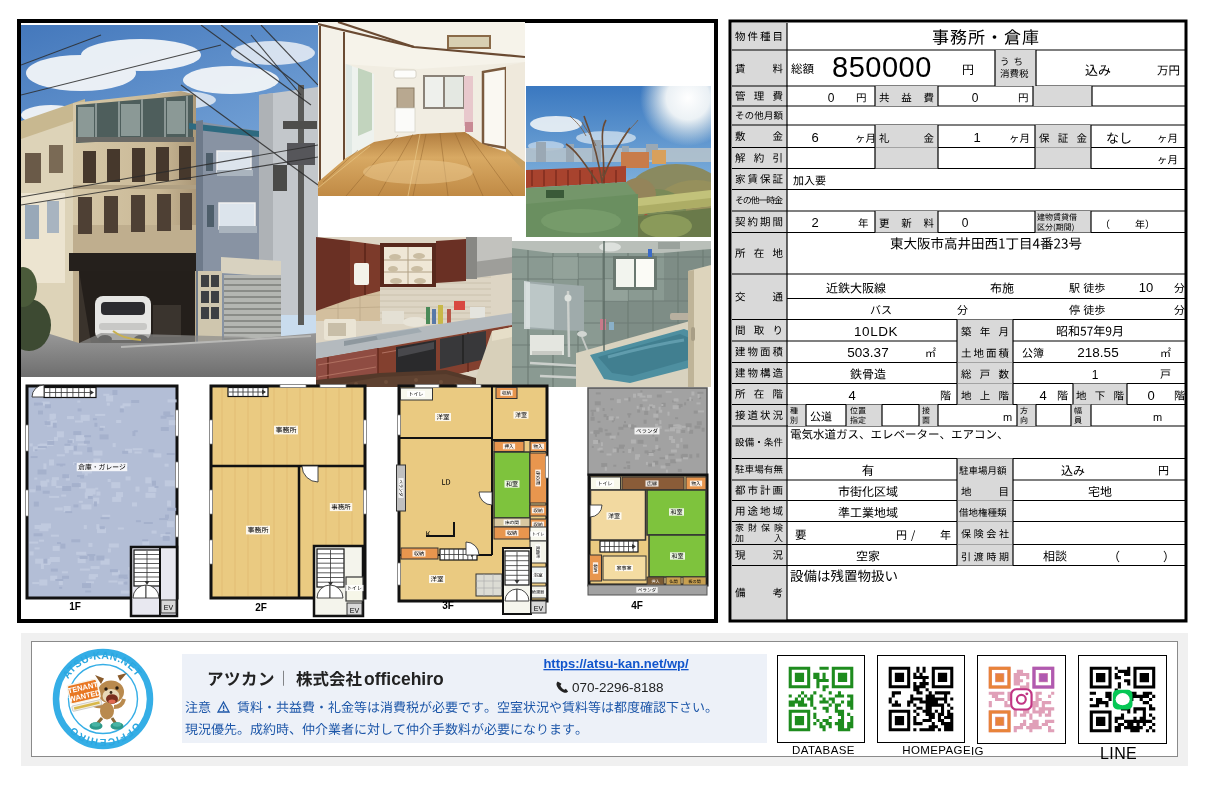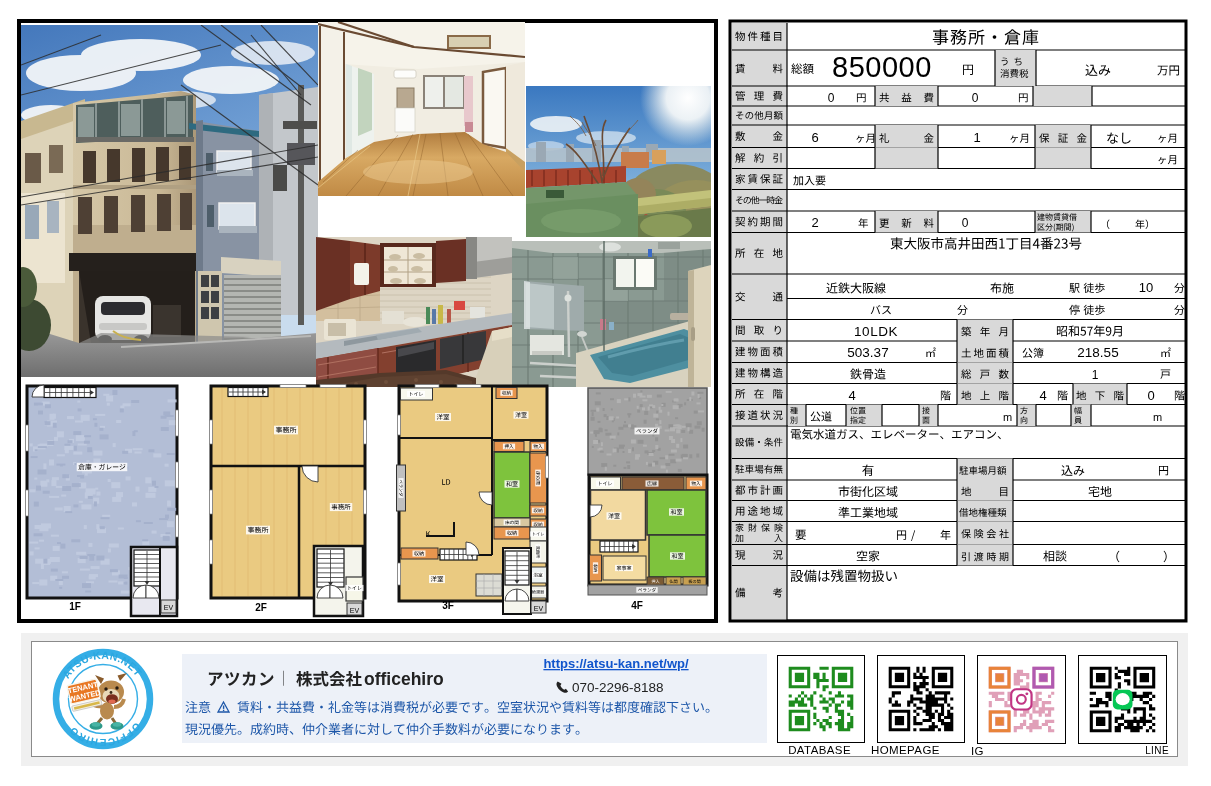--- a/index.html
+++ b/index.html
@@ -1677,27 +1677,27 @@
     <use href="#g94" transform="translate(536,734) scale(0.013,-0.013)" fill="#1c56a8"></use>
     <use href="#g233" transform="translate(549,734) scale(0.013,-0.013)" fill="#1c56a8"></use>
     <use href="#g216" transform="translate(562,734) scale(0.013,-0.013)" fill="#1c56a8"></use>
     <use href="#g217" transform="translate(575,734) scale(0.013,-0.013)" fill="#1c56a8"></use>
   </svg>
 <div class="abs" style="left:777px;top:655px;width:88px;height:88px;border:1px solid #000;background:#fff">
     <svg width="72" height="72" viewBox="-1.2 -1.2 23.4 23.4" style="position:absolute;left:7px;top:7px">
       <path d="M0 0h7v1h-7zM10 0h3v1h-3zM14 0h7v1h-7zM0 1h1v1h-1zM6 1h1v1h-1zM14 1h1v1h-1zM20 1h1v1h-1zM0 2h1v1h-1zM2 2h3v1h-3zM6 2h1v1h-1zM8 2h2v1h-2zM11 2h1v1h-1zM14 2h1v1h-1zM16 2h3v1h-3zM20 2h1v1h-1zM0 3h1v1h-1zM2 3h3v1h-3zM6 3h1v1h-1zM8 3h2v1h-2zM11 3h1v1h-1zM14 3h1v1h-1zM16 3h3v1h-3zM20 3h1v1h-1zM0 4h1v1h-1zM2 4h3v1h-3zM6 4h1v1h-1zM9 4h4v1h-4zM14 4h1v1h-1zM16 4h3v1h-3zM20 4h1v1h-1zM0 5h1v1h-1zM6 5h1v1h-1zM9 5h1v1h-1zM14 5h1v1h-1zM20 5h1v1h-1zM0 6h7v1h-7zM9 6h1v1h-1zM11 6h2v1h-2zM14 6h7v1h-7zM11 7h1v1h-1zM4 8h1v1h-1zM8 8h1v1h-1zM13 8h1v1h-1zM16 8h1v1h-1zM0 9h1v1h-1zM3 9h1v1h-1zM5 9h1v1h-1zM7 9h1v1h-1zM10 9h1v1h-1zM15 9h3v1h-3zM19 9h2v1h-2zM2 10h1v1h-1zM4 10h1v1h-1zM6 10h2v1h-2zM11 10h1v1h-1zM13 10h2v1h-2zM20 10h1v1h-1zM0 11h5v1h-5zM7 11h1v1h-1zM10 11h3v1h-3zM14 11h1v1h-1zM17 11h1v1h-1zM19 11h2v1h-2zM0 12h2v1h-2zM3 12h3v1h-3zM7 12h1v1h-1zM13 12h1v1h-1zM15 12h2v1h-2zM19 12h2v1h-2zM8 13h1v1h-1zM11 13h2v1h-2zM15 13h1v1h-1zM20 13h1v1h-1zM0 14h7v1h-7zM12 14h1v1h-1zM15 14h3v1h-3zM0 15h1v1h-1zM6 15h1v1h-1zM8 15h1v1h-1zM16 15h2v1h-2zM19 15h1v1h-1zM0 16h1v1h-1zM2 16h3v1h-3zM6 16h1v1h-1zM8 16h1v1h-1zM13 16h1v1h-1zM17 16h1v1h-1zM20 16h1v1h-1zM0 17h1v1h-1zM2 17h3v1h-3zM6 17h1v1h-1zM9 17h1v1h-1zM11 17h2v1h-2zM16 17h2v1h-2zM20 17h1v1h-1zM0 18h1v1h-1zM2 18h3v1h-3zM6 18h1v1h-1zM8 18h1v1h-1zM10 18h1v1h-1zM12 18h2v1h-2zM15 18h3v1h-3zM19 18h2v1h-2zM0 19h1v1h-1zM6 19h1v1h-1zM10 19h2v1h-2zM13 19h1v1h-1zM16 19h2v1h-2zM19 19h2v1h-2zM0 20h7v1h-7zM11 20h1v1h-1zM16 20h4v1h-4z" fill="#1e8c1e"></path>
     </svg>
   </div>
-<div class="abs" style="left:751px;top:744px;width:100px;text-align:right;font-size:11.5px;color:#000;letter-spacing:0.4px">DATABASE</div>
+<div class="abs" style="left:792px;top:744px;width:100px;text-align:left;font-size:11.5px;color:#000;letter-spacing:0.4px">DATABASE</div>
 <div class="abs" style="left:877px;top:655px;width:88px;height:88px;border:1px solid #000;background:#fff">
     <svg width="72" height="72" viewBox="-1.2 -1.2 23.4 23.4" style="position:absolute;left:7px;top:7px">
       <path d="M0 0h7v1h-7zM9 0h1v1h-1zM11 0h1v1h-1zM14 0h7v1h-7zM0 1h1v1h-1zM6 1h1v1h-1zM9 1h1v1h-1zM11 1h1v1h-1zM14 1h1v1h-1zM20 1h1v1h-1zM0 2h1v1h-1zM2 2h3v1h-3zM6 2h1v1h-1zM8 2h1v1h-1zM10 2h1v1h-1zM14 2h1v1h-1zM16 2h3v1h-3zM20 2h1v1h-1zM0 3h1v1h-1zM2 3h3v1h-3zM6 3h1v1h-1zM8 3h5v1h-5zM14 3h1v1h-1zM16 3h3v1h-3zM20 3h1v1h-1zM0 4h1v1h-1zM2 4h3v1h-3zM6 4h1v1h-1zM11 4h1v1h-1zM14 4h1v1h-1zM16 4h3v1h-3zM20 4h1v1h-1zM0 5h1v1h-1zM6 5h1v1h-1zM8 5h1v1h-1zM10 5h3v1h-3zM14 5h1v1h-1zM20 5h1v1h-1zM0 6h7v1h-7zM8 6h4v1h-4zM14 6h7v1h-7zM8 7h2v1h-2zM12 7h1v1h-1zM1 8h3v1h-3zM9 8h2v1h-2zM13 8h1v1h-1zM15 8h5v1h-5zM1 9h1v1h-1zM7 9h1v1h-1zM12 9h3v1h-3zM18 9h1v1h-1zM0 10h1v1h-1zM7 10h4v1h-4zM12 10h7v1h-7zM20 10h1v1h-1zM0 11h1v1h-1zM2 11h1v1h-1zM6 11h2v1h-2zM10 11h6v1h-6zM18 11h1v1h-1zM1 12h3v1h-3zM6 12h1v1h-1zM8 12h1v1h-1zM12 12h6v1h-6zM19 12h1v1h-1zM9 13h2v1h-2zM12 13h2v1h-2zM17 13h1v1h-1zM20 13h1v1h-1zM0 14h7v1h-7zM8 14h1v1h-1zM11 14h3v1h-3zM15 14h1v1h-1zM17 14h1v1h-1zM19 14h1v1h-1zM0 15h1v1h-1zM6 15h1v1h-1zM9 15h1v1h-1zM12 15h3v1h-3zM16 15h2v1h-2zM19 15h2v1h-2zM0 16h1v1h-1zM2 16h3v1h-3zM6 16h1v1h-1zM8 16h1v1h-1zM13 16h2v1h-2zM16 16h1v1h-1zM18 16h3v1h-3zM0 17h1v1h-1zM2 17h3v1h-3zM6 17h1v1h-1zM8 17h1v1h-1zM11 17h3v1h-3zM16 17h2v1h-2zM20 17h1v1h-1zM0 18h1v1h-1zM2 18h3v1h-3zM6 18h1v1h-1zM8 18h3v1h-3zM14 18h1v1h-1zM17 18h4v1h-4zM0 19h1v1h-1zM6 19h1v1h-1zM13 19h3v1h-3zM18 19h3v1h-3zM0 20h7v1h-7zM8 20h1v1h-1zM10 20h5v1h-5zM16 20h1v1h-1zM18 20h3v1h-3z" fill="#000"></path>
     </svg>
   </div>
-<div class="abs" style="left:871px;top:744px;width:100px;text-align:left;font-size:11.5px;color:#000;letter-spacing:0.4px">HOMEPAGE</div>
+<div class="abs" style="left:871px;top:744px;width:100px;text-align:right;font-size:11.5px;color:#000;letter-spacing:0.4px">HOMEPAGE</div>
 <div class="abs" style="left:977px;top:655px;width:89px;height:89px;border:1px solid #000;background:#fff">
     <svg width="73" height="73" viewBox="-1.2 -1.2 23.4 23.4" style="position:absolute;left:7px;top:7px">
       <path d="M0 0h7v1h-7zM14 0h7v1h-7zM0 1h1v1h-1zM6 1h1v1h-1zM9 1h2v1h-2zM14 1h1v1h-1zM20 1h1v1h-1zM0 2h1v1h-1zM2 2h3v1h-3zM6 2h1v1h-1zM8 2h5v1h-5zM14 2h1v1h-1zM16 2h3v1h-3zM20 2h1v1h-1zM0 3h1v1h-1zM2 3h3v1h-3zM6 3h1v1h-1zM8 3h2v1h-2zM12 3h1v1h-1zM14 3h1v1h-1zM16 3h3v1h-3zM20 3h1v1h-1zM0 4h1v1h-1zM2 4h3v1h-3zM6 4h1v1h-1zM8 4h3v1h-3zM14 4h1v1h-1zM16 4h3v1h-3zM20 4h1v1h-1zM0 5h1v1h-1zM6 5h1v1h-1zM8 5h2v1h-2zM12 5h1v1h-1zM14 5h1v1h-1zM20 5h1v1h-1zM0 6h7v1h-7zM10 6h3v1h-3zM14 6h7v1h-7zM8 7h5v1h-5zM0 8h5v1h-5zM6 8h4v1h-4zM11 8h3v1h-3zM15 8h2v1h-2zM20 8h1v1h-1zM1 9h2v1h-2zM6 9h1v1h-1zM8 9h1v1h-1zM10 9h2v1h-2zM13 9h1v1h-1zM15 9h1v1h-1zM19 9h1v1h-1zM2 10h3v1h-3zM6 10h5v1h-5zM12 10h2v1h-2zM15 10h2v1h-2zM0 11h1v1h-1zM5 11h1v1h-1zM11 11h1v1h-1zM14 11h2v1h-2zM17 11h3v1h-3zM0 12h1v1h-1zM5 12h2v1h-2zM8 12h1v1h-1zM12 12h4v1h-4zM17 12h1v1h-1zM8 13h1v1h-1zM10 13h3v1h-3zM14 13h1v1h-1zM16 13h5v1h-5zM0 14h7v1h-7zM8 14h1v1h-1zM11 14h2v1h-2zM14 14h4v1h-4zM19 14h1v1h-1zM0 15h1v1h-1zM6 15h1v1h-1zM8 15h1v1h-1zM10 15h2v1h-2zM13 15h1v1h-1zM16 15h1v1h-1zM18 15h2v1h-2zM0 16h1v1h-1zM2 16h3v1h-3zM6 16h1v1h-1zM13 16h1v1h-1zM0 17h1v1h-1zM2 17h3v1h-3zM6 17h1v1h-1zM11 17h1v1h-1zM14 17h2v1h-2zM18 17h3v1h-3zM0 18h1v1h-1zM2 18h3v1h-3zM6 18h1v1h-1zM10 18h2v1h-2zM13 18h3v1h-3zM17 18h2v1h-2zM0 19h1v1h-1zM6 19h1v1h-1zM8 19h3v1h-3zM12 19h5v1h-5zM19 19h1v1h-1zM0 20h7v1h-7zM8 20h1v1h-1zM13 20h1v1h-1zM19 20h2v1h-2z" fill="#e0a0b8"></path>
       <g fill="none" stroke="#e8833a" stroke-width="1">
         <rect x="0.5" y="0.5" width="6" height="6"></rect>
       </g>
       <rect x="2.2" y="2.2" width="2.6" height="2.6" fill="#e8833a"></rect>
       <g fill="none" stroke="#b05ab0" stroke-width="1">
         <rect x="14.5" y="0.5" width="6" height="6"></rect>
       </g>
@@ -1717,21 +1717,21 @@
 <div class="abs" style="left:1078px;top:655px;width:89px;height:89px;border:1px solid #000;background:#fff">
     <svg width="73" height="73" viewBox="-1.2 -1.2 23.4 23.4" style="position:absolute;left:7px;top:7px">
       <path d="M0 0h7v1h-7zM8 0h1v1h-1zM12 0h1v1h-1zM14 0h7v1h-7zM0 1h1v1h-1zM6 1h1v1h-1zM9 1h4v1h-4zM14 1h1v1h-1zM20 1h1v1h-1zM0 2h1v1h-1zM2 2h3v1h-3zM6 2h1v1h-1zM8 2h1v1h-1zM11 2h2v1h-2zM14 2h1v1h-1zM16 2h3v1h-3zM20 2h1v1h-1zM0 3h1v1h-1zM2 3h3v1h-3zM6 3h1v1h-1zM8 3h2v1h-2zM14 3h1v1h-1zM16 3h3v1h-3zM20 3h1v1h-1zM0 4h1v1h-1zM2 4h3v1h-3zM6 4h1v1h-1zM11 4h2v1h-2zM14 4h1v1h-1zM16 4h3v1h-3zM20 4h1v1h-1zM0 5h1v1h-1zM6 5h1v1h-1zM9 5h1v1h-1zM12 5h1v1h-1zM14 5h1v1h-1zM20 5h1v1h-1zM0 6h7v1h-7zM9 6h1v1h-1zM14 6h7v1h-7zM8 7h1v1h-1zM0 8h2v1h-2zM5 8h2v1h-2zM10 8h5v1h-5zM17 8h3v1h-3zM5 9h2v1h-2zM8 9h2v1h-2zM13 9h6v1h-6zM20 9h1v1h-1zM0 10h1v1h-1zM2 10h2v1h-2zM6 10h1v1h-1zM9 10h1v1h-1zM11 10h1v1h-1zM13 10h1v1h-1zM16 10h1v1h-1zM19 10h1v1h-1zM2 11h4v1h-4zM8 11h1v1h-1zM10 11h2v1h-2zM17 11h2v1h-2zM0 12h3v1h-3zM5 12h1v1h-1zM10 12h1v1h-1zM12 12h1v1h-1zM19 12h1v1h-1zM10 13h3v1h-3zM14 13h4v1h-4zM19 13h2v1h-2zM0 14h7v1h-7zM12 14h1v1h-1zM14 14h1v1h-1zM17 14h1v1h-1zM0 15h1v1h-1zM6 15h1v1h-1zM10 15h1v1h-1zM17 15h1v1h-1zM19 15h1v1h-1zM0 16h1v1h-1zM2 16h3v1h-3zM6 16h1v1h-1zM8 16h3v1h-3zM14 16h1v1h-1zM16 16h2v1h-2zM20 16h1v1h-1zM0 17h1v1h-1zM2 17h3v1h-3zM6 17h1v1h-1zM8 17h1v1h-1zM11 17h9v1h-9zM0 18h1v1h-1zM2 18h3v1h-3zM6 18h1v1h-1zM9 18h2v1h-2zM12 18h2v1h-2zM15 18h1v1h-1zM17 18h1v1h-1zM20 18h1v1h-1zM0 19h1v1h-1zM6 19h1v1h-1zM8 19h2v1h-2zM11 19h6v1h-6zM19 19h1v1h-1zM0 20h7v1h-7zM8 20h2v1h-2zM13 20h3v1h-3zM18 20h1v1h-1zM20 20h1v1h-1z" fill="#000"></path>
       <g transform="translate(7.4,7.4) scale(0.30)">
         <rect x="0" y="0" width="21" height="21" rx="5" fill="#06c755"></rect>
         <ellipse cx="10.5" cy="10" rx="7.5" ry="6.5" fill="#fff"></ellipse>
         <path d="M8 16l5-2-3-2z" fill="#fff"></path>
       </g>
     </svg>
   </div>
-<div class="abs" style="left:1068px;top:745px;width:101px;text-align:right;font-size:10px;color:#000;letter-spacing:0.4px">LINE</div>
+<div class="abs" style="left:1100px;top:745px;width:101px;text-align:left;font-size:16px;color:#000;letter-spacing:0.4px">LINE</div>
 <svg width="0" height="0" style="position:absolute">
     <defs>
       <path id="g0" d="M534 840C501 688 441 545 357 454C374 444 403 423 415 411C459 462 497 528 530 602H616C570 441 481 273 375 189C395 178 419 160 434 145C544 241 635 429 681 602H763C711 349 603 100 438 -18C459 -28 486 -48 501 -63C667 69 778 338 829 602H876C856 203 834 54 802 18C791 5 781 2 764 2C745 2 705 3 660 7C672 -14 679 -46 681 -68C725 -71 768 -71 795 -68C825 -64 845 -56 865 -28C905 21 927 178 949 634C950 644 951 672 951 672H558C575 721 591 774 603 827ZM98 782C86 659 66 532 29 448C45 441 74 423 86 414C103 455 118 507 130 563H222V337C152 317 86 298 35 285L55 213L222 265V-80H292V287L418 327L408 393L292 358V563H395V635H292V839H222V635H144C151 680 158 726 163 772Z"></path>
       <path id="g1" d="M317 341V268H604V-80H679V268H953V341H679V562H909V635H679V828H604V635H470C483 680 494 728 504 775L432 790C409 659 367 530 309 447C327 438 359 420 373 409C400 451 425 504 446 562H604V341ZM268 836C214 685 126 535 32 437C45 420 67 381 75 363C107 397 137 437 167 480V-78H239V597C277 667 311 741 339 815Z"></path>
       <path id="g2" d="M433 535V214H641V142H422V82H641V3H365V-59H965V3H713V82H931V142H713V214H926V535H713V602H946V664H713V738C799 746 881 757 944 771L898 828C785 802 577 786 409 779C416 763 425 738 427 721C494 723 568 727 641 732V664H391V602H641V535ZM500 350H641V270H500ZM713 350H857V270H713ZM500 479H641V400H500ZM713 479H857V400H713ZM361 826C287 792 155 763 43 744C52 728 62 703 65 687C112 693 162 702 212 712V558H49V488H202C162 373 93 243 28 172C41 154 59 124 67 103C118 165 171 264 212 365V-78H286V353C320 311 360 257 377 229L422 288C402 311 315 401 286 426V488H411V558H286V729C333 740 377 753 413 768Z"></path>
       <path id="g3" d="M233 470H759V305H233ZM233 542V704H759V542ZM233 233H759V67H233ZM158 778V-74H233V-6H759V-74H837V778Z"></path>
       <path id="g4" d="M134 131V72H459V4C459 -14 453 -19 434 -20C417 -21 356 -22 296 -20C306 -37 319 -65 323 -83C407 -83 459 -82 490 -71C521 -60 535 -42 535 4V72H775V28H851V206H955V266H851V391H535V462H835V639H535V698H935V760H535V840H459V760H67V698H459V639H172V462H459V391H143V336H459V266H48V206H459V131ZM244 586H459V515H244ZM535 586H759V515H535ZM535 336H775V266H535ZM535 206H775V131H535Z"></path>
       <path id="g5" d="M590 841C549 744 477 653 398 595C416 585 446 563 460 551C484 571 509 595 532 622C561 577 596 536 636 500C584 467 523 441 456 422L471 476L424 492L413 488H339L379 532C358 551 328 572 295 592C355 638 418 702 458 762L409 793L397 790H57V725H342C313 690 275 653 238 625C205 642 170 659 139 672L92 623C170 589 264 533 317 488H46V421H197C160 318 99 211 36 153C49 134 67 103 75 83C130 138 183 231 222 328V8C222 -3 218 -6 206 -7C194 -8 154 -8 111 -6C121 -26 131 -57 134 -76C195 -76 234 -75 260 -64C286 -52 294 -31 294 7V421H389C375 362 355 301 336 260L388 234C409 275 429 333 447 391C458 377 469 362 474 351C556 377 630 410 694 454C761 407 838 371 922 348C933 368 954 397 971 412C890 430 815 460 751 499C803 546 844 602 873 671H949V735H616C633 763 648 792 661 821ZM630 378C627 344 623 311 616 279H444V214H600C569 112 506 29 367 -22C383 -36 403 -63 411 -80C572 -18 643 86 678 214H847C832 78 817 20 798 2C789 -7 780 -8 764 -8C748 -8 707 -7 664 -3C675 -22 683 -52 684 -73C730 -76 773 -75 796 -74C823 -71 841 -65 859 -47C888 -17 907 59 926 246C927 258 928 279 928 279H692C698 311 702 344 705 378ZM692 541C645 579 607 623 579 671H789C767 620 733 578 692 541Z"></path>
       <path id="g6" d="M61 785V716H493V785ZM879 828C813 791 702 754 595 726L535 741V475C535 321 520 121 381 -27C399 -36 427 -62 437 -78C573 68 604 270 608 427H781V-80H855V427H966V499H609V661C726 689 854 727 945 772ZM98 611V342C98 226 91 73 22 -36C38 -44 68 -68 80 -81C149 24 167 177 169 299H467V611ZM170 542H394V367H170Z"></path>
       <path id="g7" d="M500 486C441 486 394 439 394 380C394 321 441 274 500 274C559 274 606 321 606 380C606 439 559 486 500 486Z"></path>

